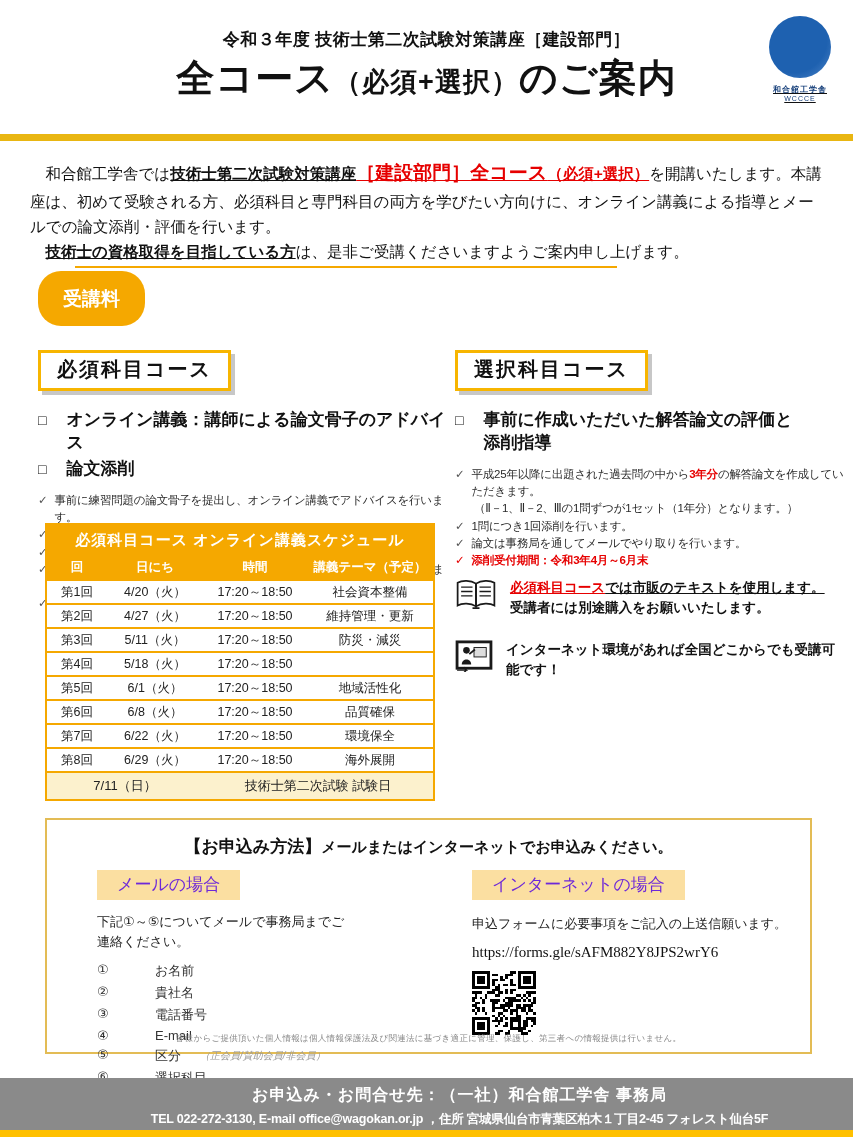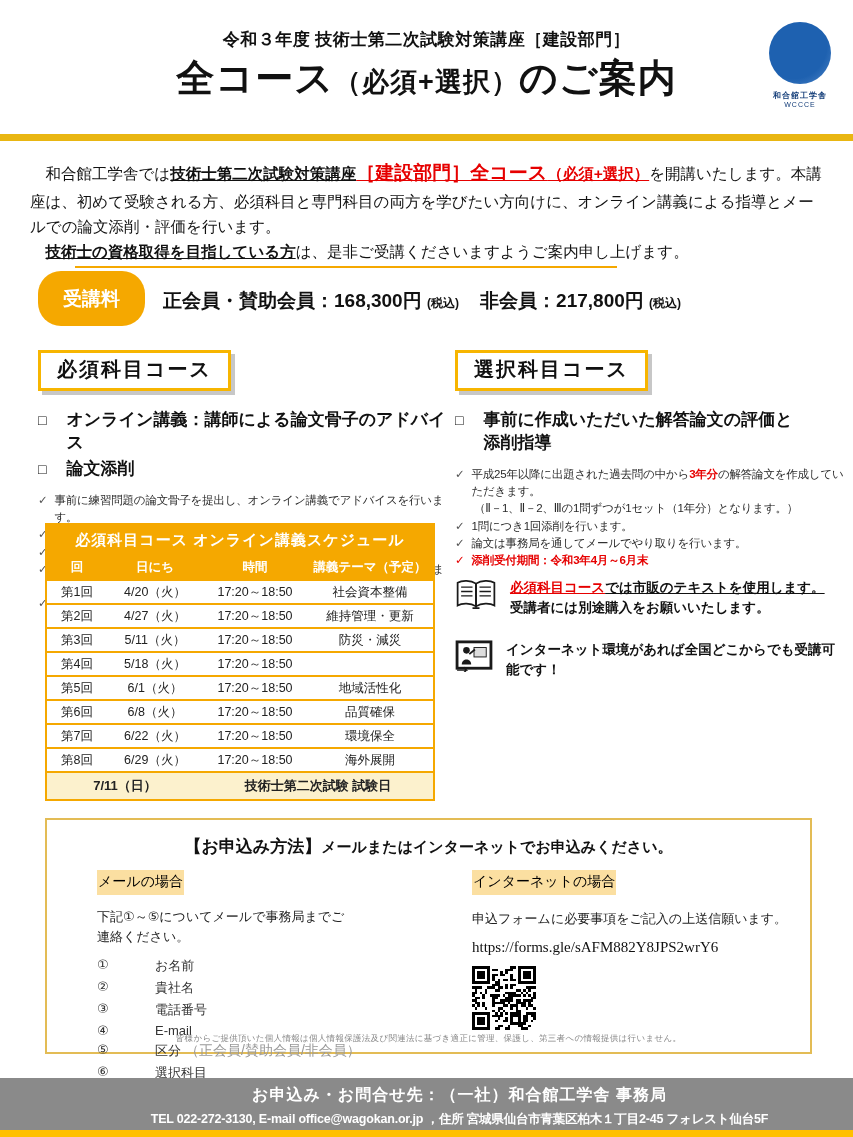--- a/index.html
+++ b/index.html
@@ -33,72 +33,68 @@
   .note{font-size:11.5px;color:#2b2b2b;display:flex;gap:7px;line-height:1.5;letter-spacing:-.2px;}
   .note .ck{color:#555;flex:0 0 auto;}
   .note.paren{padding-left:19px;}
   .note.redline,.note.redline .ck{color:#E60000;font-weight:bold;}
   
   .sched{position:absolute;left:45px;top:523px;width:386px;border:2px solid #F5A800;background:#7dd3fc;}
   .s-title{background:#F5A800;color:#fff;font-weight:bold;font-size:15px;text-align:center;padding:6px 0 5px;letter-spacing:1px;}
   .grid-row{display:grid;grid-template-columns:60px 96px 104px 1fr;align-items:center;text-align:center;}
   .s-head{background:#F5A800;color:#fff;font-weight:bold;font-size:12.5px;height:24px;}
   .s-row{background:#fff;border-top:2px solid #F5A800;font-size:12.5px;height:22px;color:#222;}
-  .s-foot{display:flex;background:#FCF1CD;border-top:2px solid #F5A800;font-size:13px;font-weight:bold;height:26px;align-items:center;color:#222;}
+  .s-foot{display:flex;background:#FCF1CD;border-top:2px solid #F5A800;font-size:13px;font-weight:normal;height:26px;align-items:center;color:#222;}
   .sf-date{width:156px;text-align:center;}
   .sf-event{flex:1;text-align:center;}
   
   .info{position:absolute;display:flex;gap:13px;}
   .info-text{font-size:13.5px;font-weight:bold;line-height:1.5;}
   .icon-box{flex:0 0 auto;}
   
   .apply{position:absolute;left:45px;top:818px;width:763px;height:232px;border:2px solid #E3BC55;background:#fff;}
   .apply-title{text-align:center;margin-top:15px;font-size:15px;font-weight:bold;}
   .apply-title .br{font-size:17px;}
-  .tag{display:inline-block;background:#FBDFA1;padding:3px 1px 4px;font-size:14px;color:#000000;}
+  .tag{display:inline-block;background:#FBDFA1;padding:3px 20px 4px;font-size:17px;color:#6d28d9;}
   .adesc{font-size:13px;line-height:1.55;color:#222;}
   .mi{display:flex;font-size:13px;margin:4px 0;color:#333;}
   .mi .n{width:58px;}
-  .mi .note2{color:#999;font-size:14px;margin-left:4px;align-self:center;}
+  .mi .note2{color:#999;font-size:10px;margin-left:19px;align-self:center;font-style:italic;}
   .url{font-family:"Liberation Serif","DejaVu Serif",serif;font-size:15px;color:#111;text-decoration:none;}
   .privacy{position:absolute;bottom:7px;left:0;width:100%;text-align:center;font-size:8.5px;color:#888;letter-spacing:.3px;}
   
   .foot{position:absolute;left:0;top:1078px;width:853px;height:52px;background:#8A8A8A;color:#fff;text-align:center;padding-left:33px;}
   .f1{font-size:16px;font-weight:bold;margin-top:7px;letter-spacing:1px;}
   .f2{font-size:12.5px;margin-top:5px;font-weight:bold;letter-spacing:-.2px;}
   .footbar{position:absolute;left:0;top:1130px;width:853px;height:7px;background:#FFC000;}
   svg.lineart{stroke:#1a1a1a;fill:none;stroke-width:2;}
 </style>
 </head>
 <body>
 
 <div class="page">
 
   <div class="abs" style="left:0;top:28px;width:853px;">
     <div class="t1">令和３年度 技術士第二次試験対策講座［建設部門］</div>
     <div class="t2"><span>全コース</span><span class="t2p">（必須+選択）</span><span>のご案内</span></div>
   </div>
-  <div class="abs" style="left:755px;top:22px;width:90px;">
+  <div class="abs" style="left:755px;top:16px;width:90px;text-decoration:underline;">
     <div class="logo-circle"></div>
     <div class="logo-name">和合舘工学舎</div>
     <div class="logo-abbr">WCCCE</div>
   </div>
   <div class="abs goldbar"></div>
 
   <div class="abs intro" style="left:30px;top:158px;">
     <span>　和合館工学舎では</span><span class="b u">技術士第二次試験対策講座</span><span class="red redbig u">［建設部門］全コース</span><span class="red b u">（必須+選択）</span><span>を開講いたします。本講座は、初めて受験される方、必須科目と専門科目の両方を学びたい方向けに、オンライン講義による指導とメールでの論文添削・評価を行います。</span><br>
     <span>　</span><span class="b u">技術士の資格取得を目指している方</span><span>は、是非ご受講くださいますようご案内申し上げます。</span>
   </div>
 
   <div class="abs fee-rule" style="left:75px;top:266px;width:542px;"></div>
   <div class="abs fee-label" style="left:38px;top:271px;width:107px;height:55px;">受講料</div>
-  <div class="abs fee-text" style="left:163px;top:288px;">
-    <span>正会員・賛助会員：</span><span>168,300円</span> <span class="tax">(税込)</span>&nbsp;&nbsp;&nbsp;
-    <span>非会員：</span><span>217,800円</span> <span class="tax">(税込)</span>
-  </div>
 
   <div class="abs" style="left:38px;top:350px;width:412px;">
     <div class="course-title">必須科目コース</div>
     <div style="margin-top:18px;">
       <div class="cb-item">
           <span class="cb">□</span>
           <span>オンライン講義：講師による論文骨子のアドバイス</span>
         </div>
       <div class="cb-item" style="margin-top:3px;">
           <span class="cb">□</span>

